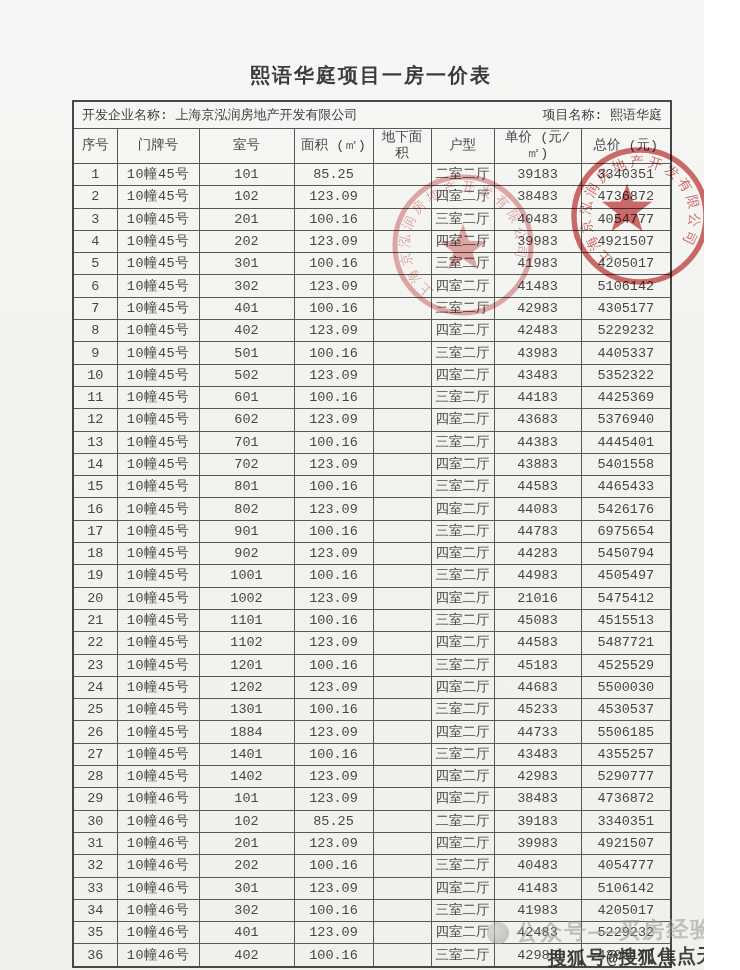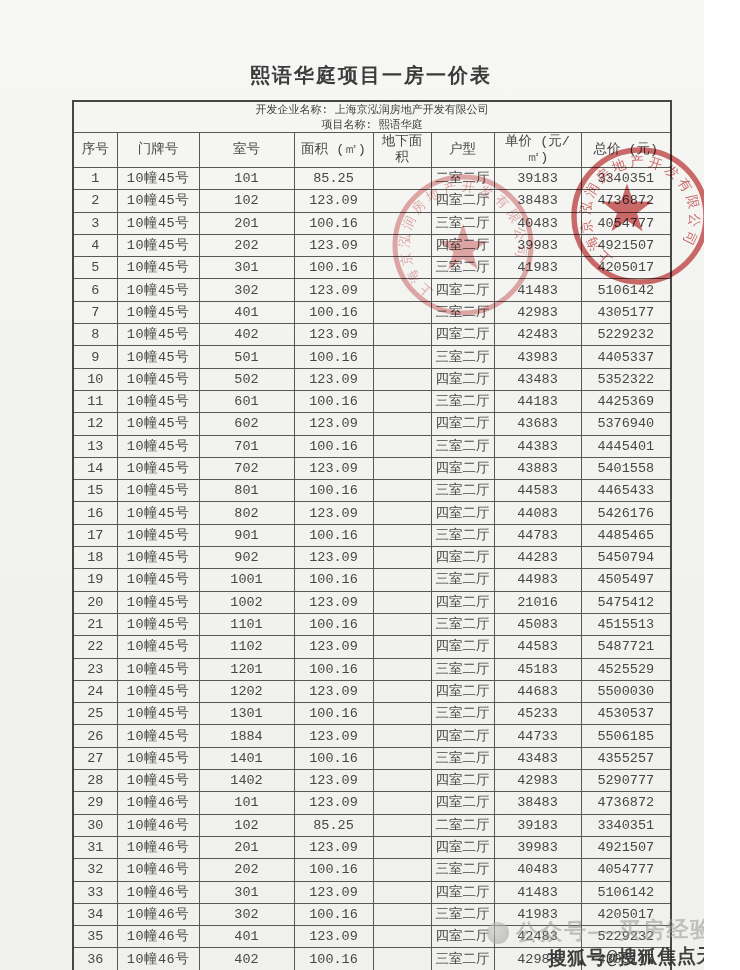--- a/index.html
+++ b/index.html
@@ -17,21 +17,21 @@
     border-collapse:collapse;table-layout:fixed;
     border:2px solid #474747;
   }
   .price-table td,.price-table th{
     border:1px solid #585858;text-align:center;vertical-align:middle;
     color:#474747;padding:0;overflow:hidden;white-space:nowrap;
   }
   .info-row td{height:26px;}
   .info-flex{
     display:flex;justify-content:space-between;align-items:center;
-    padding:0 8px;font-size:11px;color:#3f3f3f;flex-direction:column;
+    padding:0 8px;font-size:13px;color:#3f3f3f;
   }
   .header-row th{
     height:34px;font-weight:normal;font-size:13.5px;line-height:1.2;
     padding:0 2px;white-space:normal;
   }
   tbody td{height:21.3px;font-size:13.5px;line-height:21px;}
   tbody td:nth-child(2){letter-spacing:.5px;}
 
   .stamp{position:absolute;pointer-events:none;mix-blend-mode:multiply;overflow:visible;z-index:5;}
   .stamp-a{left:388px;top:168px;}
@@ -258,21 +258,21 @@
     <td>5426176</td>
   </tr>
         <tr>
     <td>17</td>
     <td>10幢45号</td>
     <td>901</td>
     <td>100.16</td>
     <td></td>
     <td>三室二厅</td>
     <td>44783</td>
-    <td>4485465</td>
+    <td>6975654</td>
   </tr>
         <tr>
     <td>18</td>
     <td>10幢45号</td>
     <td>902</td>
     <td>123.09</td>
     <td></td>
     <td>四室二厅</td>
     <td>44283</td>
     <td>5450794</td>

